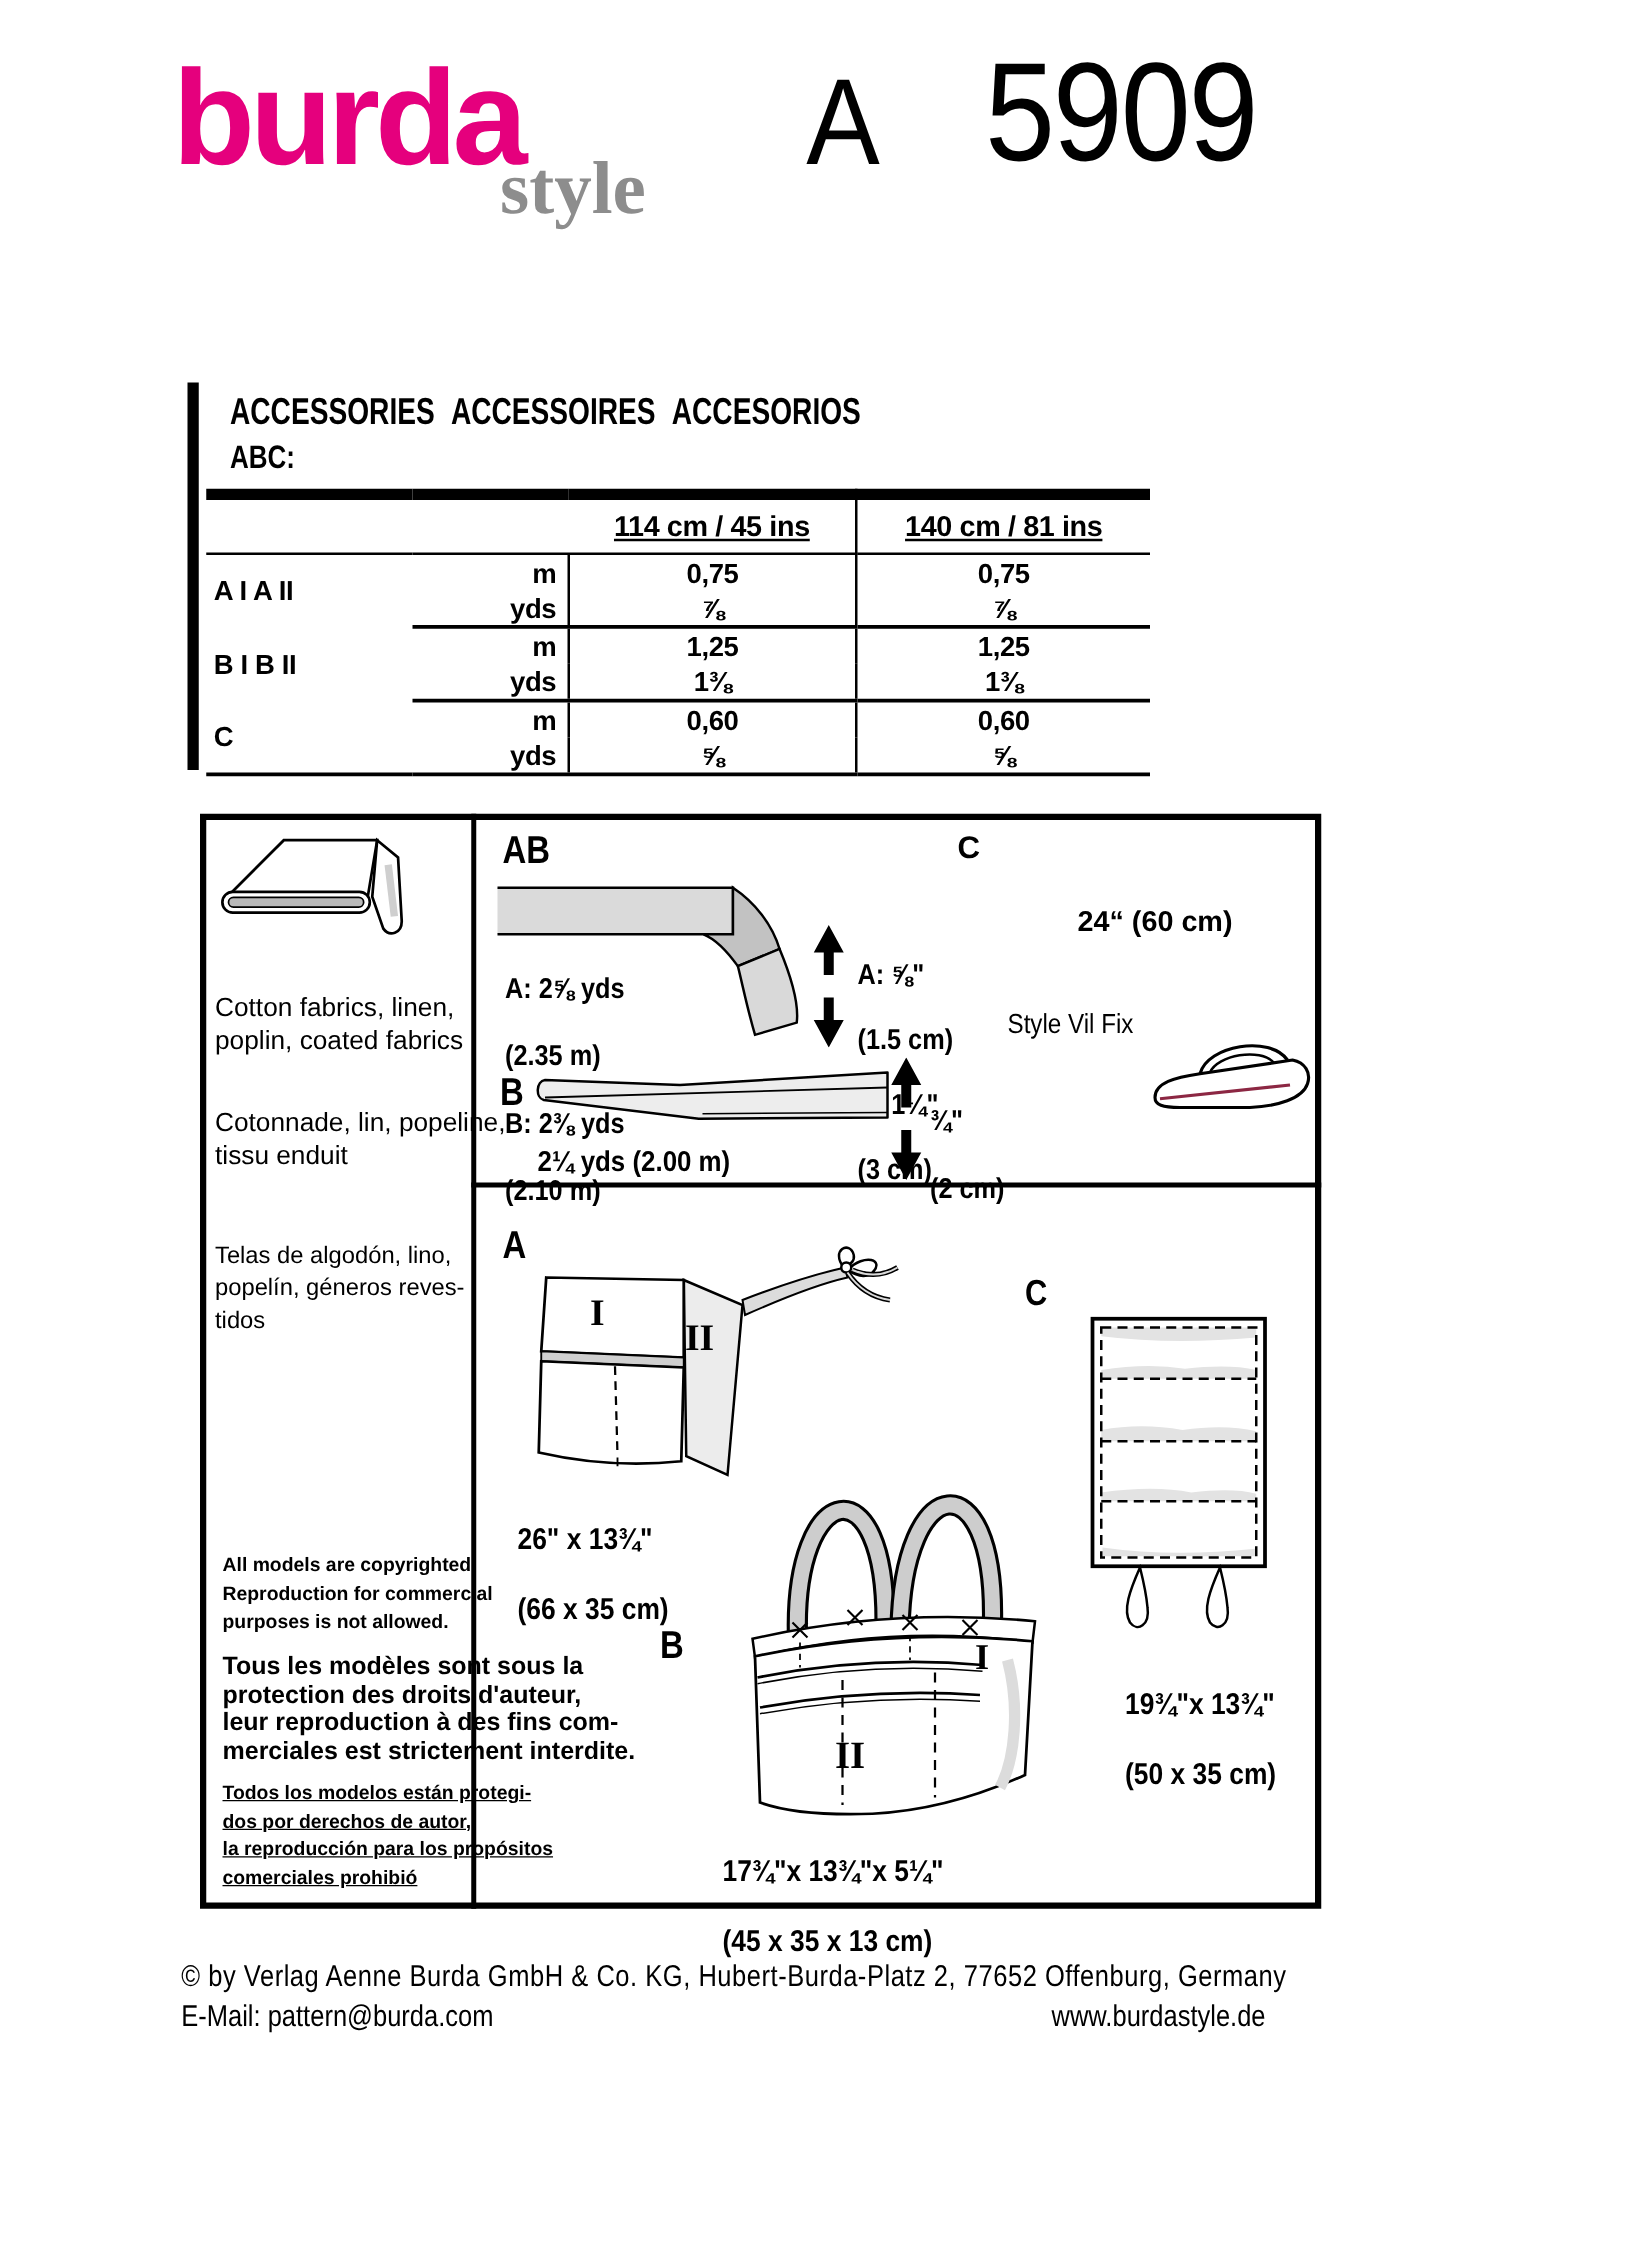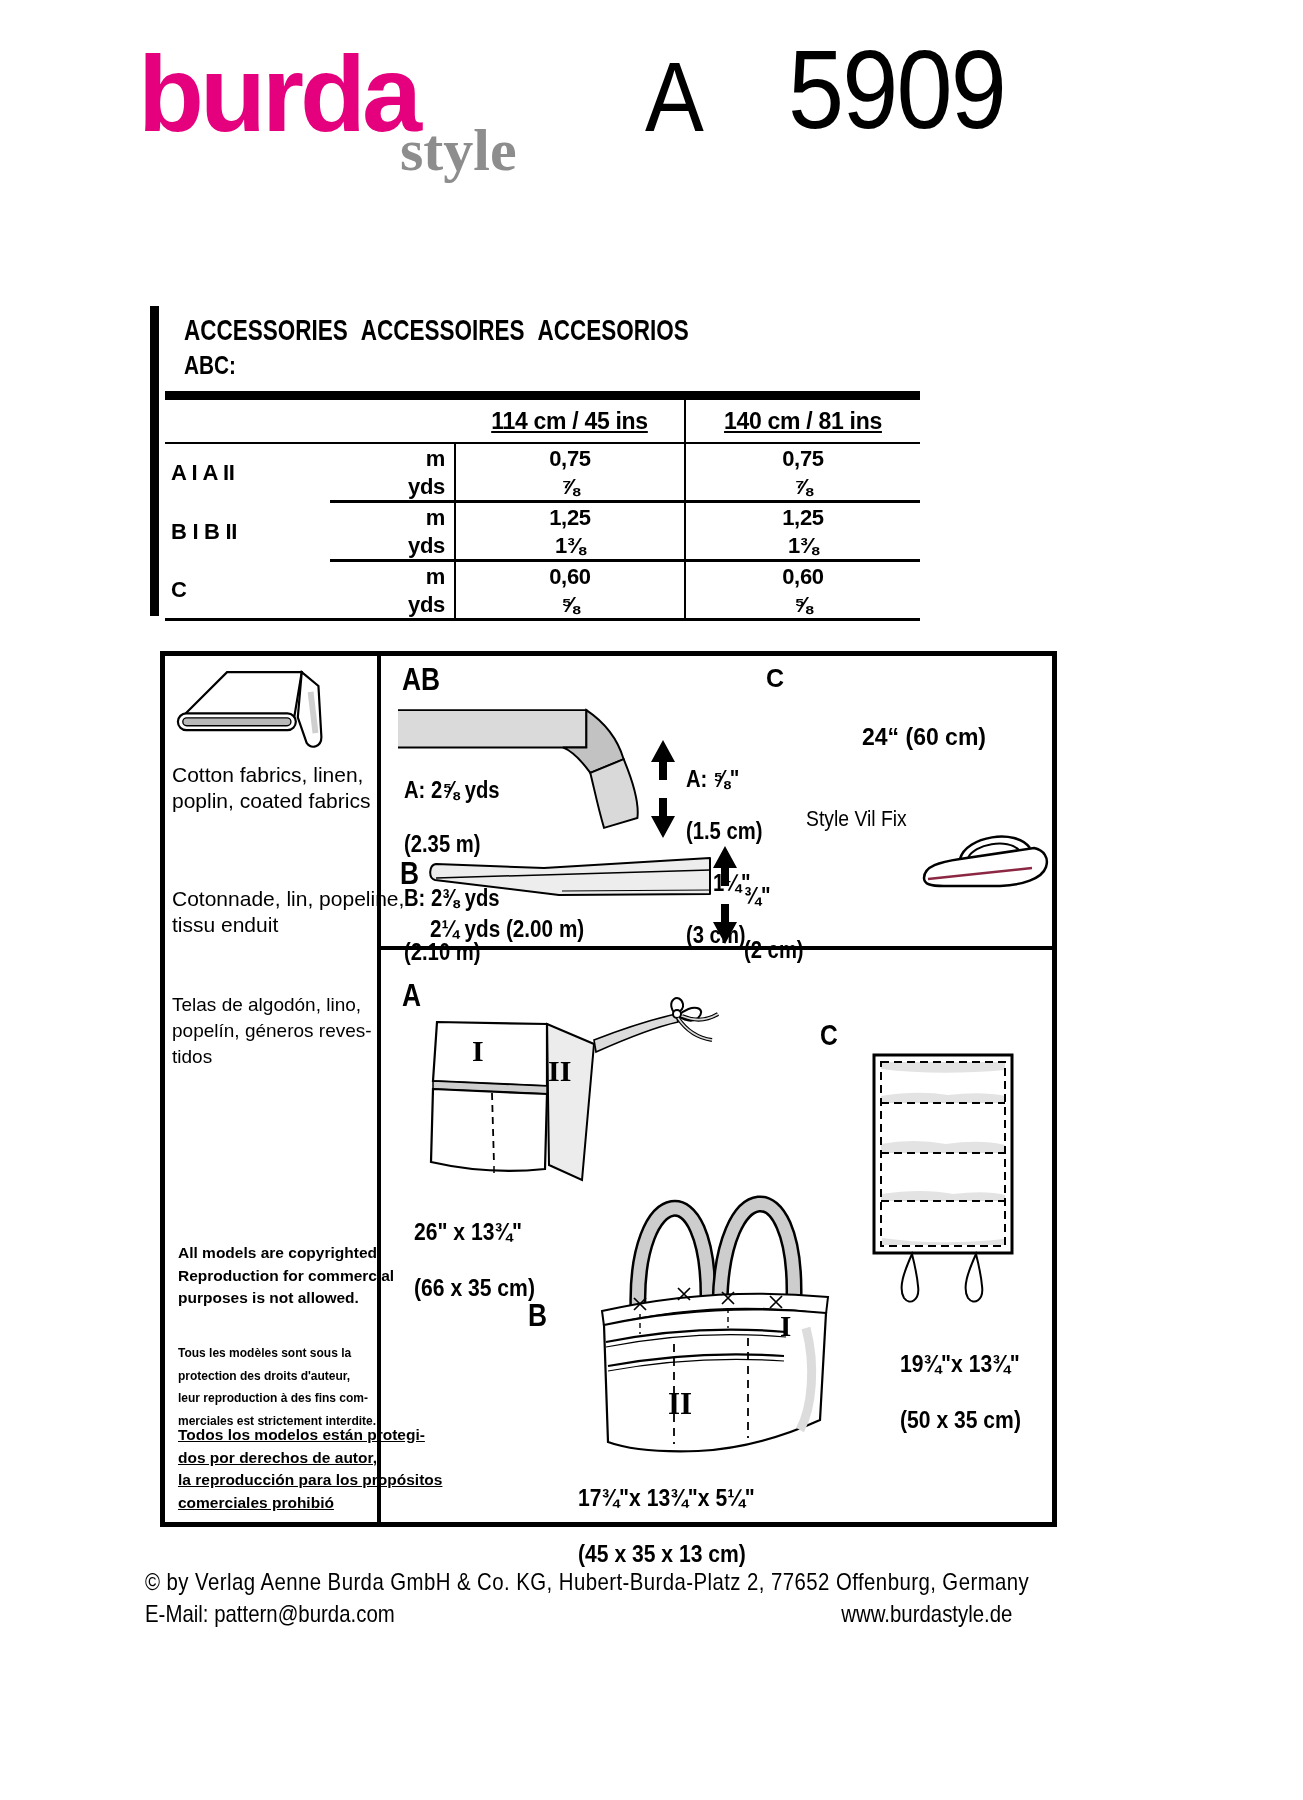--- a/index.html
+++ b/index.html
@@ -94,31 +94,31 @@
   <div class="bar" style="left:377px;top:651px;width:4px;height:876px;"></div>
   <div class="bar" style="left:377px;top:946px;width:680px;height:4px;"></div>
 
   <svg viewBox="0 0 175 105" style="position:absolute;left:172px;top:658px;width:172px;height:104px;">
     <path d="M8,62 L56,14 L132,14 L124,62 Z" fill="#fff" stroke="#000" stroke-width="2.2"></path>
     <path d="M132,14 L149,28 L152,80 C152,90 142,93 137,86 L128,60 Z" fill="#fff" stroke="#000" stroke-width="2.2"></path>
     <path d="M141,34 L146,76" stroke="#cfcfcf" stroke-width="6" fill="none"></path>
     <rect x="6" y="56" width="120" height="17" rx="8.5" fill="#fff" stroke="#000" stroke-width="2.2"></rect>
     <rect x="11" y="60.5" width="110" height="8" rx="4" fill="#b9b9b9" stroke="#000" stroke-width="1.4"></rect>
   </svg>
-  <div class="t" style="left:172px;top:762px;font-size:21px;line-height:26px;">Cotton fabrics, linen,
+  <div class="t" style="left:172px;top:794px;font-size:21px;line-height:26px;">Cotton fabrics, linen,
 poplin, coated fabrics</div>
   <div class="t" style="left:172px;top:886px;font-size:21px;line-height:26px;">Cotonnade, lin, popeline,
 tissu enduit</div>
   <div class="t" style="left:172px;top:992px;font-size:19px;line-height:26px;">Telas de algodón, lino,
 popelín, géneros reves-
 tidos</div>
   <div class="t b" style="left:178px;top:1242px;font-size:15.5px;line-height:22.5px;">All models are copyrighted.
 Reproduction for commercial
 purposes is not allowed.</div>
-  <div class="t b" style="left:178px;top:1322px;font-size:12px;line-height:22.5px;margin-top:20px;">Tous les modèles sont sous la
+  <div class="t b" style="left:178px;top:1322px;font-size:20px;line-height:22.5px;">Tous les modèles sont sous la
 protection des droits d'auteur,
 leur reproduction à des fins com-
 merciales est strictement interdite.</div>
   <div class="t b" style="left:178px;top:1424px;font-size:15.5px;line-height:22.5px;text-decoration:underline;">Todos los modelos están protegi-
 dos por derechos de autor,
 la reproducción para los propósitos
 comerciales prohibió</div>
 
   <div class="t b cx85" style="left:402px;top:662px;font-size:31px;">AB</div>
 

